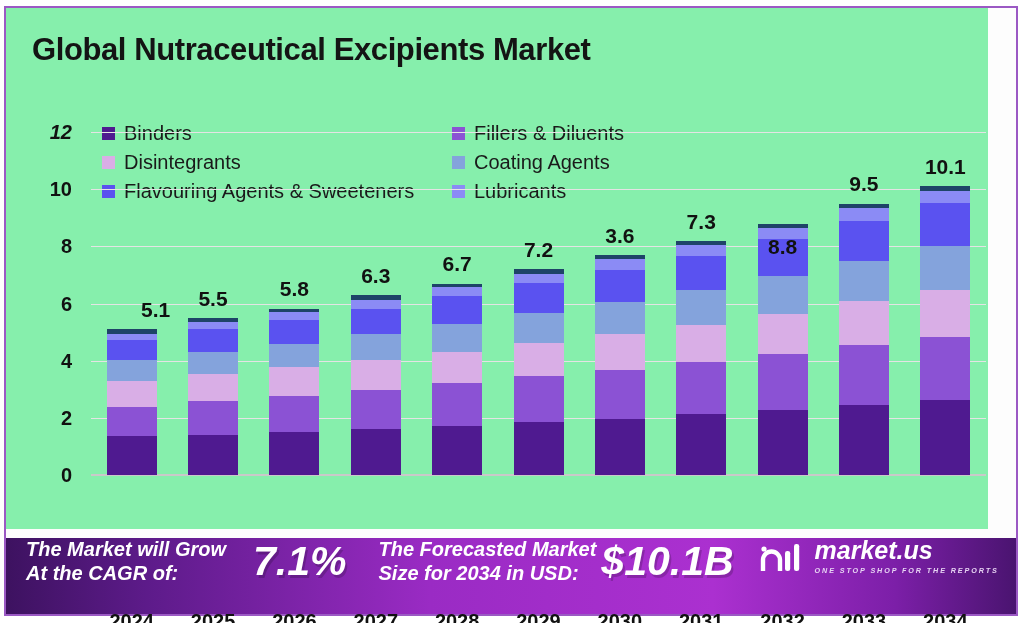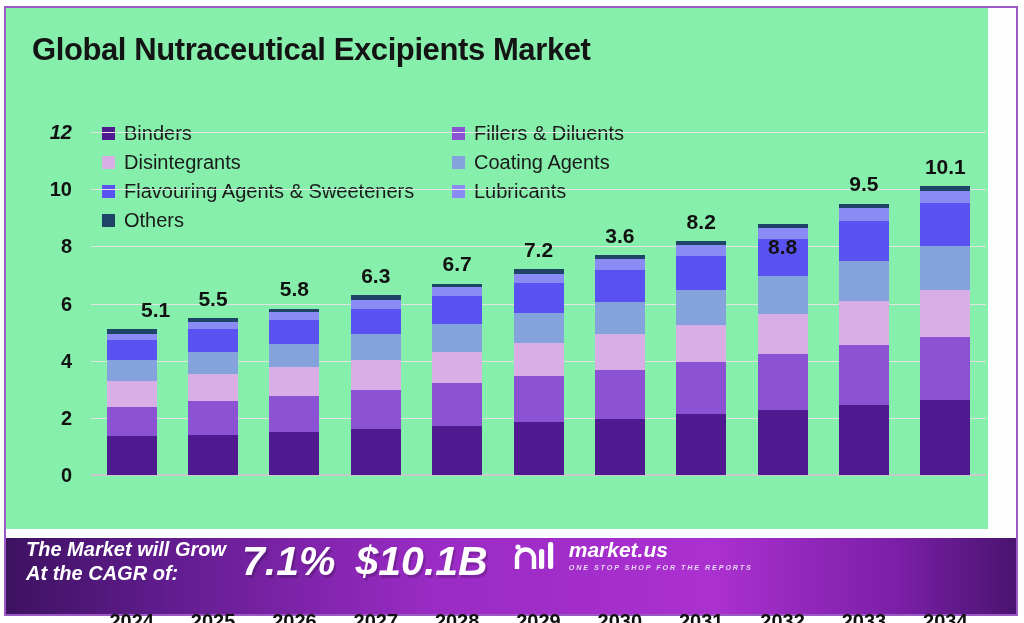--- a/index.html
+++ b/index.html
@@ -37,21 +37,21 @@
 
   #footer{position:absolute;left:0;bottom:0;width:1010px;height:76px;
           background:linear-gradient(90deg,#3d1260 0%,#5d1b8a 14%,#9a2bc4 42%,#ab30d0 70%,#7c1fa8 88%,#4a1470 100%);
           display:flex;align-items:flex-start;font-style:italic;}
   .foot-label{color:#fff;font-size:20px;font-weight:bold;line-height:1.18;white-space:nowrap;}
   .foot-big{color:#fff;font-size:41px;font-weight:bold;white-space:nowrap;
             text-shadow:2px 3px 0 rgba(0,0,0,0.18);}
 
   #logo{display:flex;align-items:center;}
   #logo-mark{width:46px;height:34px;margin-right:9px;}
-  #logo-text{color:#fff;font-size:21px;font-weight:bold;line-height:1;white-space:nowrap;}
+  #logo-text{color:#fff;font-size:25px;font-weight:bold;line-height:1;white-space:nowrap;}
   #logo-tag{color:#e8d4f4;font-size:7.2px;font-weight:bold;letter-spacing:1.9px;
             white-space:nowrap;margin-top:3px;}
 </style>
 </head>
 <body>
 
 <div id="frame">
 
   <div id="chart-card">
 
@@ -79,26 +79,20 @@
           </div>
         </div>
         <div class="legend-row">
           <div class="legend-item col1">
             <span class="legend-swatch" style="background: rgb(90, 82, 240);"></span>
             <span class="legend-label">Flavouring Agents &amp; Sweeteners</span>
           </div>
           <div class="legend-item">
             <span class="legend-swatch" style="background: rgb(139, 139, 245);"></span>
             <span class="legend-label">Lubricants</span>
-          </div>
-        </div>
-        <div class="legend-row">
-          <div class="legend-item col1">
-            <span class="legend-swatch" style="background: rgb(30, 68, 104);"></span>
-            <span class="legend-label">Others</span>
           </div>
         </div>
       </div>
 
     <div id="yaxis">
         <div class="ytick" style="top: 343px; width: 40px;">0</div>
         <div class="ytick" style="top: 285.833px; width: 40px;">2</div>
         <div class="ytick" style="top: 228.667px; width: 40px;">4</div>
         <div class="ytick" style="top: 171.5px; width: 40px;">6</div>
         <div class="ytick" style="top: 114.333px; width: 40px;">8</div>
@@ -192,21 +186,21 @@
         <div class="xlabel" style="left: 483.864px;">2030</div>
         <div class="bar-col" style="left: 585.227px;">
           <div class="seg" style="height: 4.00167px; background: rgb(30, 68, 104);"></div>
           <div class="seg" style="height: 10.8617px; background: rgb(139, 139, 245);"></div>
           <div class="seg" style="height: 34.8717px; background: rgb(90, 82, 240);"></div>
           <div class="seg" style="height: 34.3px; background: rgb(132, 163, 220);"></div>
           <div class="seg" style="height: 37.73px; background: rgb(217, 174, 230);"></div>
           <div class="seg" style="height: 51.45px; background: rgb(139, 82, 212);"></div>
           <div class="seg" style="height: 61.1683px; background: rgb(79, 26, 144);"></div>
         </div>
-        <div class="bar-value" style="left: 610.227px; top: 77.6167px;">8.2</div>
+        <div class="bar-value" style="left: 610.227px; top: 77.6167px;">7.3</div>
         <div class="xlabel" style="left: 565.227px;">2031</div>
         <div class="bar-col" style="left: 666.591px;">
           <div class="seg" style="height: 4.00167px; background: rgb(30, 68, 104);"></div>
           <div class="seg" style="height: 11.4333px; background: rgb(139, 139, 245);"></div>
           <div class="seg" style="height: 37.4442px; background: rgb(90, 82, 240);"></div>
           <div class="seg" style="height: 37.1583px; background: rgb(132, 163, 220);"></div>
           <div class="seg" style="height: 40.5883px; background: rgb(217, 174, 230);"></div>
           <div class="seg" style="height: 55.7375px; background: rgb(139, 82, 212);"></div>
           <div class="seg" style="height: 65.17px; background: rgb(79, 26, 144);"></div>
         </div>
@@ -236,22 +230,26 @@
         <div class="xlabel" style="left: 809.318px;">2034</div>
       </div>
 
   </div>
 
   <div id="footer">
     <div style="margin-left:20px;">
       <div class="foot-label">The Market will Grow</div>
       <div class="foot-label">At the CAGR of:</div>
     </div>
-    <div class="foot-big" style="margin-left:16px;">7.1%</div>
-    <div class="foot-big" style="margin-left:20px;">$10.1B</div>
+    <div class="foot-big" style="margin-left:27px;">7.1%</div>
+    <div style="margin-left:32px;">
+      <div class="foot-label">The Forecasted Market</div>
+      <div class="foot-label">Size for 2034 in USD:</div>
+    </div>
+    <div class="foot-big" style="margin-left:5px;">$10.1B</div>
 
     <div id="logo" style="margin-left:26px;">
       <svg id="logo-mark" viewBox="0 0 46 34">
         <circle cx="4" cy="9" r="2.6" fill="#ffffff"></circle>
         <path d="M3 31 L3 20 A8.5 8.5 0 0 1 20 20 L20 31" fill="none" stroke="#ffffff" stroke-width="4.4"></path>
         <rect x="25" y="11" width="5.2" height="20" rx="2.3" fill="#ffffff"></rect>
         <rect x="34" y="4" width="5.2" height="27" rx="2.3" fill="#ffffff"></rect>
       </svg>
       <div>
         <div id="logo-text">market.us</div>

